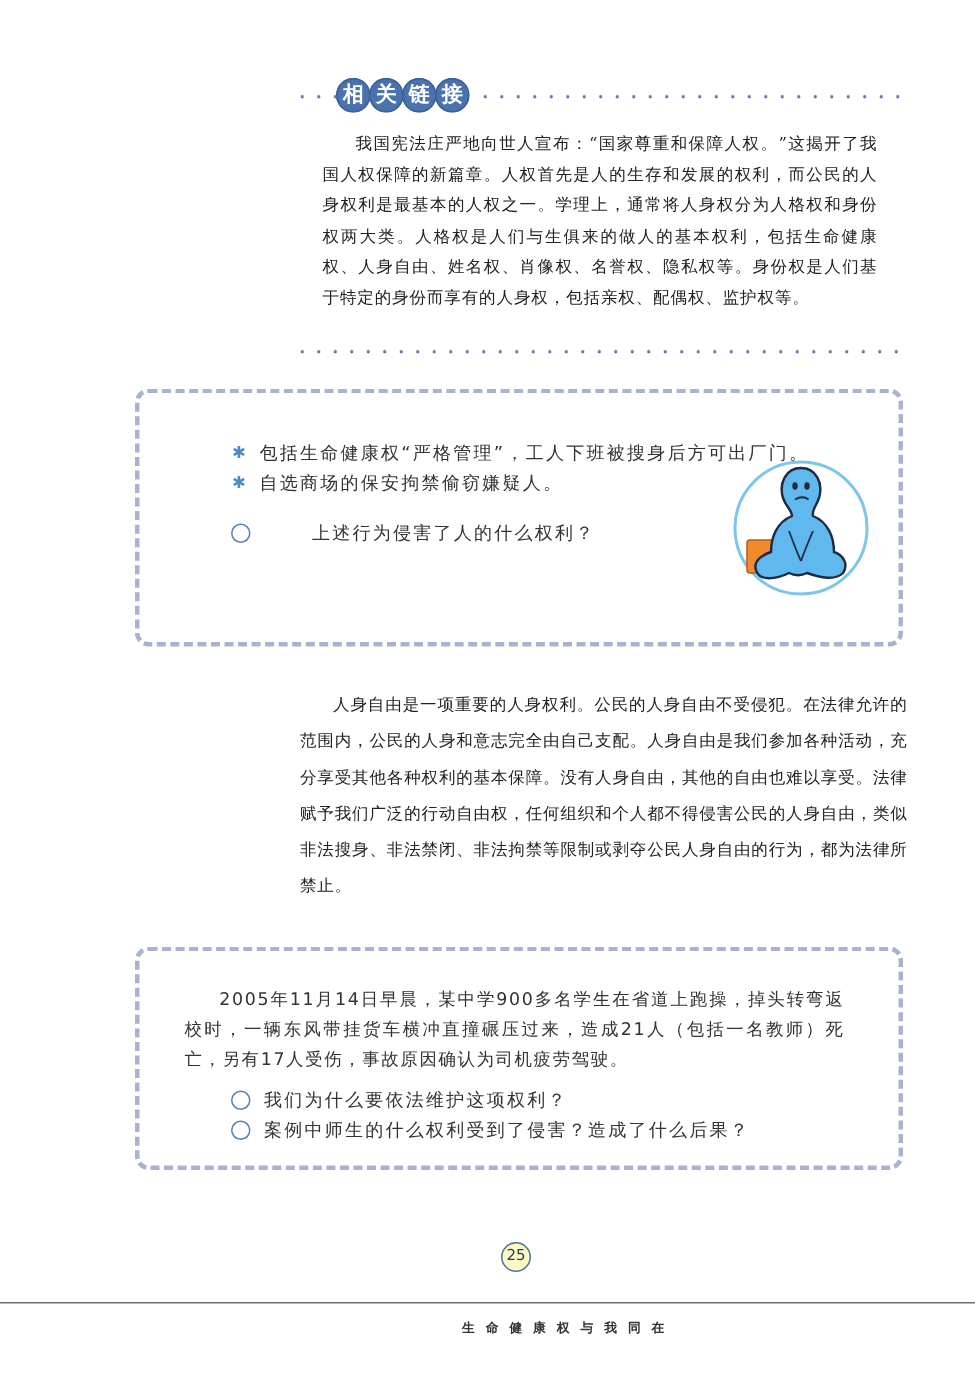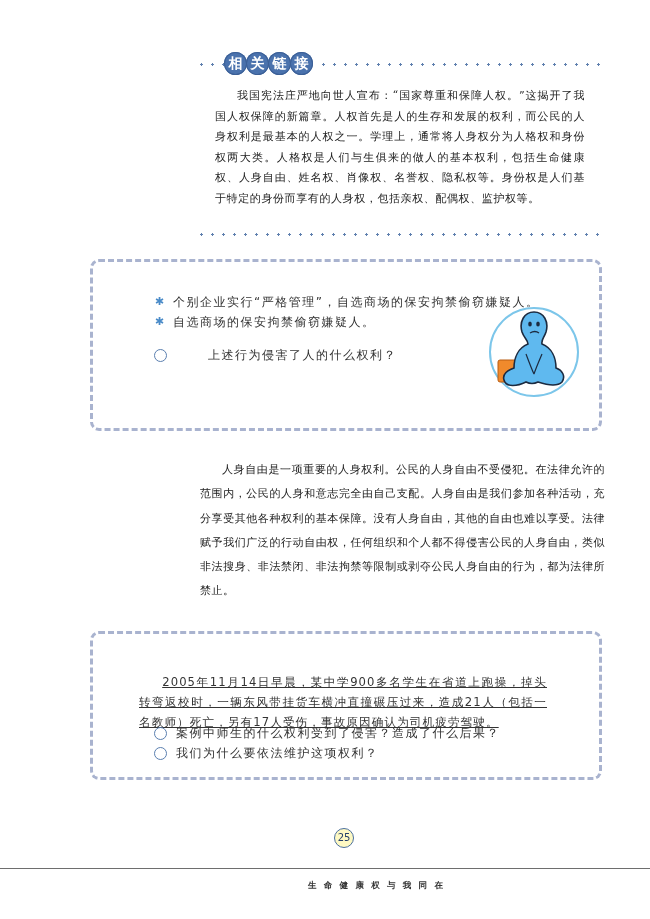--- a/index.html
+++ b/index.html
@@ -42,21 +42,21 @@
   
   .main-text { position:absolute; left:200px; top:458px; width:405px;
                font-family:"DejaVu Sans","Liberation Sans",sans-serif;
                font-size:11px; line-height:24.3px; letter-spacing:0.5px; color:#222; }
   .main-text p { margin:0; text-indent:2em; text-align:justify; }
 
   
   .case-text { position:absolute; left:30px; top:22px; width:440px;
                font-family:"DejaVu Sans","Liberation Sans",sans-serif;
                font-size:11.6px; line-height:20px; letter-spacing:1.1px; color:#333; }
-  .case-text p { margin:16px; text-indent:2em; text-align:justify;text-decoration:underline; }
+  .case-text p { margin:0; text-indent:2em; text-align:justify; }
   .case-questions { position:absolute; left:60px; top:89px;
                font-family:"DejaVu Sans","Liberation Sans",sans-serif;
                font-size:12px; line-height:20px; letter-spacing:1.5px; color:#333; }
 
   
   .footer-line { position:absolute; left:0; top:868px; width:650px; height:1px; background:#6e6e6e; }
   .page-num { position:absolute; left:334px; top:828px; width:18px; height:18px; border-radius:50%;
               background:#fef9c3; border:1px solid #4b6f9f; color:#243f6a;
               font-family:"DejaVu Sans","Liberation Sans",sans-serif; font-size:10px;
               line-height:18px; text-align:center; }
@@ -80,21 +80,21 @@
 
 <div class="link-body">
   <p>我国宪法庄严地向世人宣布：“国家尊重和保障人权。”这揭开了我国人权保障的新篇章。人权首先是人的生存和发展的权利，而公民的人身权利是最基本的人权之一。学理上，通常将人身权分为人格权和身份权两大类。人格权是人们与生俱来的做人的基本权利，包括生命健康权、人身自由、姓名权、肖像权、名誉权、隐私权等。身份权是人们基于特定的身份而享有的人身权，包括亲权、配偶权、监护权等。</p>
 </div>
 <div class="dots-line link-footer-dots"></div>
 
 <div class="dash-box box1">
   <div class="bullets">
     <div class="bullet-row">
       <span class="star">✱</span>
-      <span>个别企业实行“严格管理”，自选商场的保安拘禁偷窃嫌疑人。</span>
+      <span>包括生命健康权“严格管理”，工人下班被搜身后方可出厂门。</span>
     </div>
     <div class="bullet-row">
       <span class="star">✱</span>
       <span>自选商场的保安拘禁偷窃嫌疑人。</span>
     </div>
     <div class="bullet-row question-row">
       <span class="circle"></span>
       <span>上述行为侵害了人的什么权利？</span>
     </div>
   </div>
@@ -114,24 +114,24 @@
   <p>人身自由是一项重要的人身权利。公民的人身自由不受侵犯。在法律允许的范围内，公民的人身和意志完全由自己支配。人身自由是我们参加各种活动，充分享受其他各种权利的基本保障。没有人身自由，其他的自由也难以享受。法律赋予我们广泛的行动自由权，任何组织和个人都不得侵害公民的人身自由，类似非法搜身、非法禁闭、非法拘禁等限制或剥夺公民人身自由的行为，都为法律所禁止。</p>
 </div>
 
 <div class="dash-box box2">
   <div class="case-text">
     <p>2005年11月14日早晨，某中学900多名学生在省道上跑操，掉头转弯返校时，一辆东风带挂货车横冲直撞碾压过来，造成21人（包括一名教师）死亡，另有17人受伤，事故原因确认为司机疲劳驾驶。</p>
   </div>
   <div class="case-questions">
     <div class="bullet-row">
       <span class="circle"></span>
-      <span>案例中师生的什么权利受到了侵害？造成了什么后果？</span>
+      <span>我们为什么要依法维护这项权利？</span>
     </div>
     <div class="bullet-row">
       <span class="circle"></span>
-      <span>我们为什么要依法维护这项权利？</span>
+      <span>案例中师生的什么权利受到了侵害？造成了什么后果？</span>
     </div>
   </div>
 </div>
 
 <div class="footer-line"></div>
 <div class="page-num">25</div>
 <div class="footer-title">生命健康权与我同在</div>
 
 </body></html>

